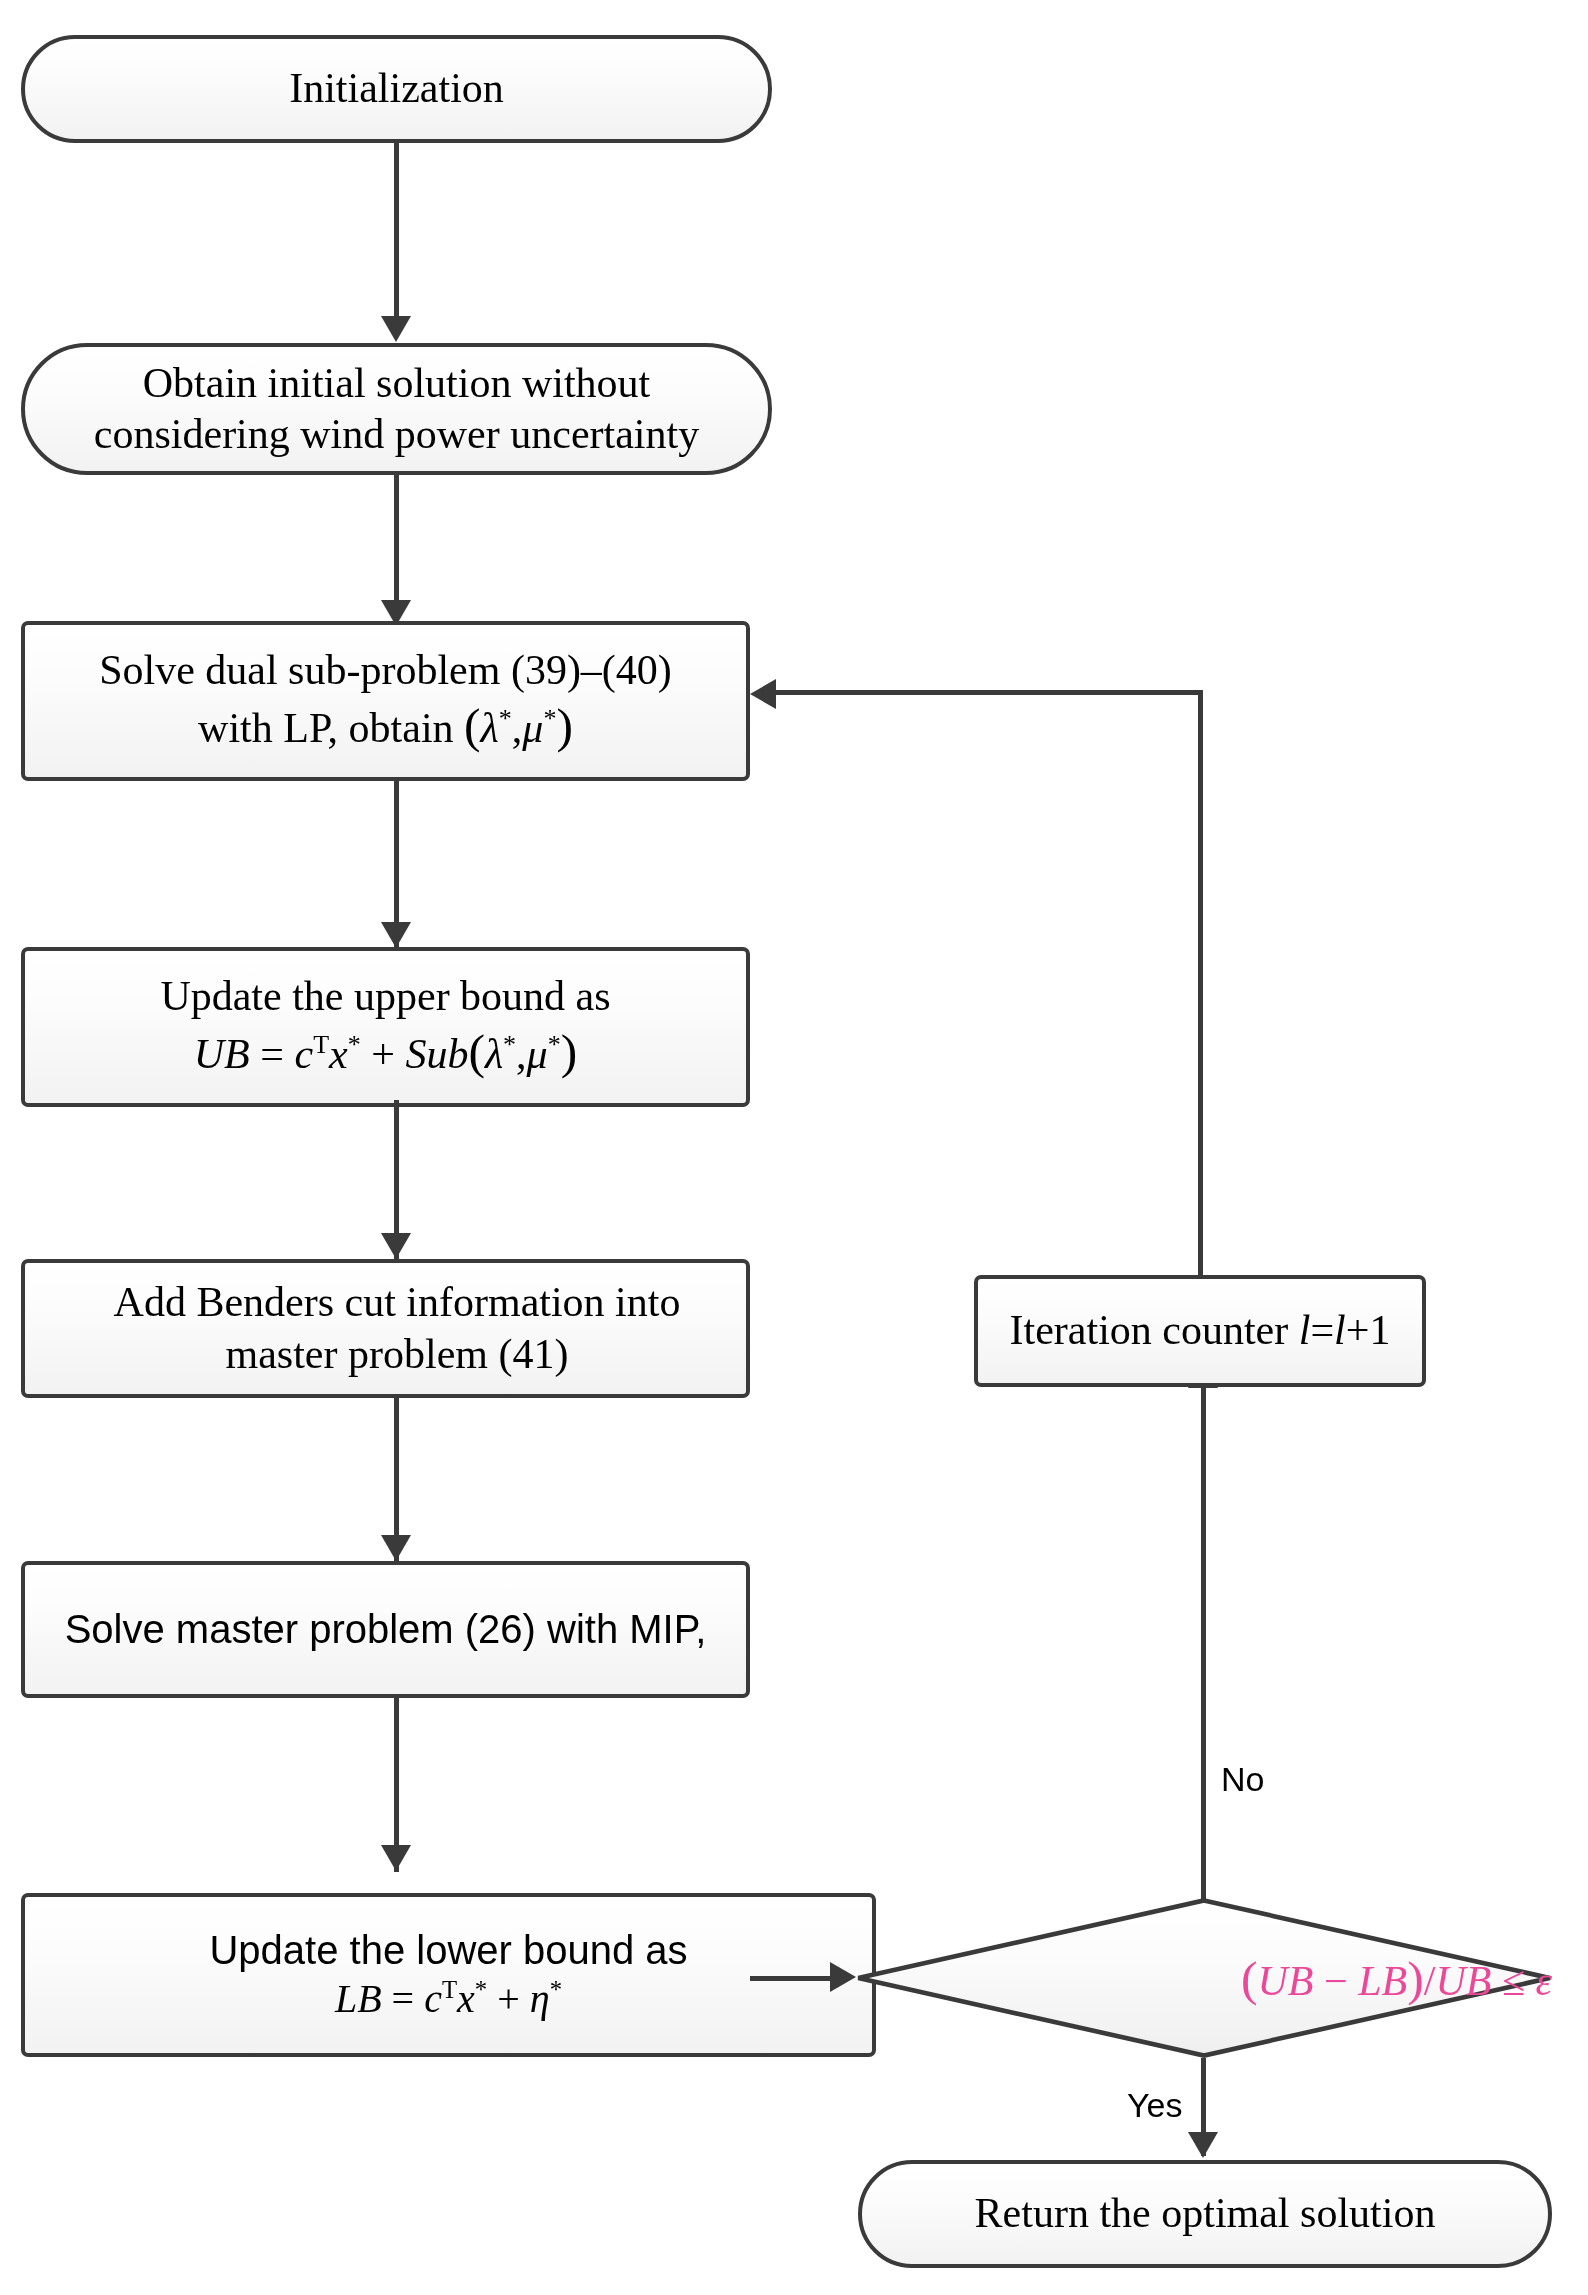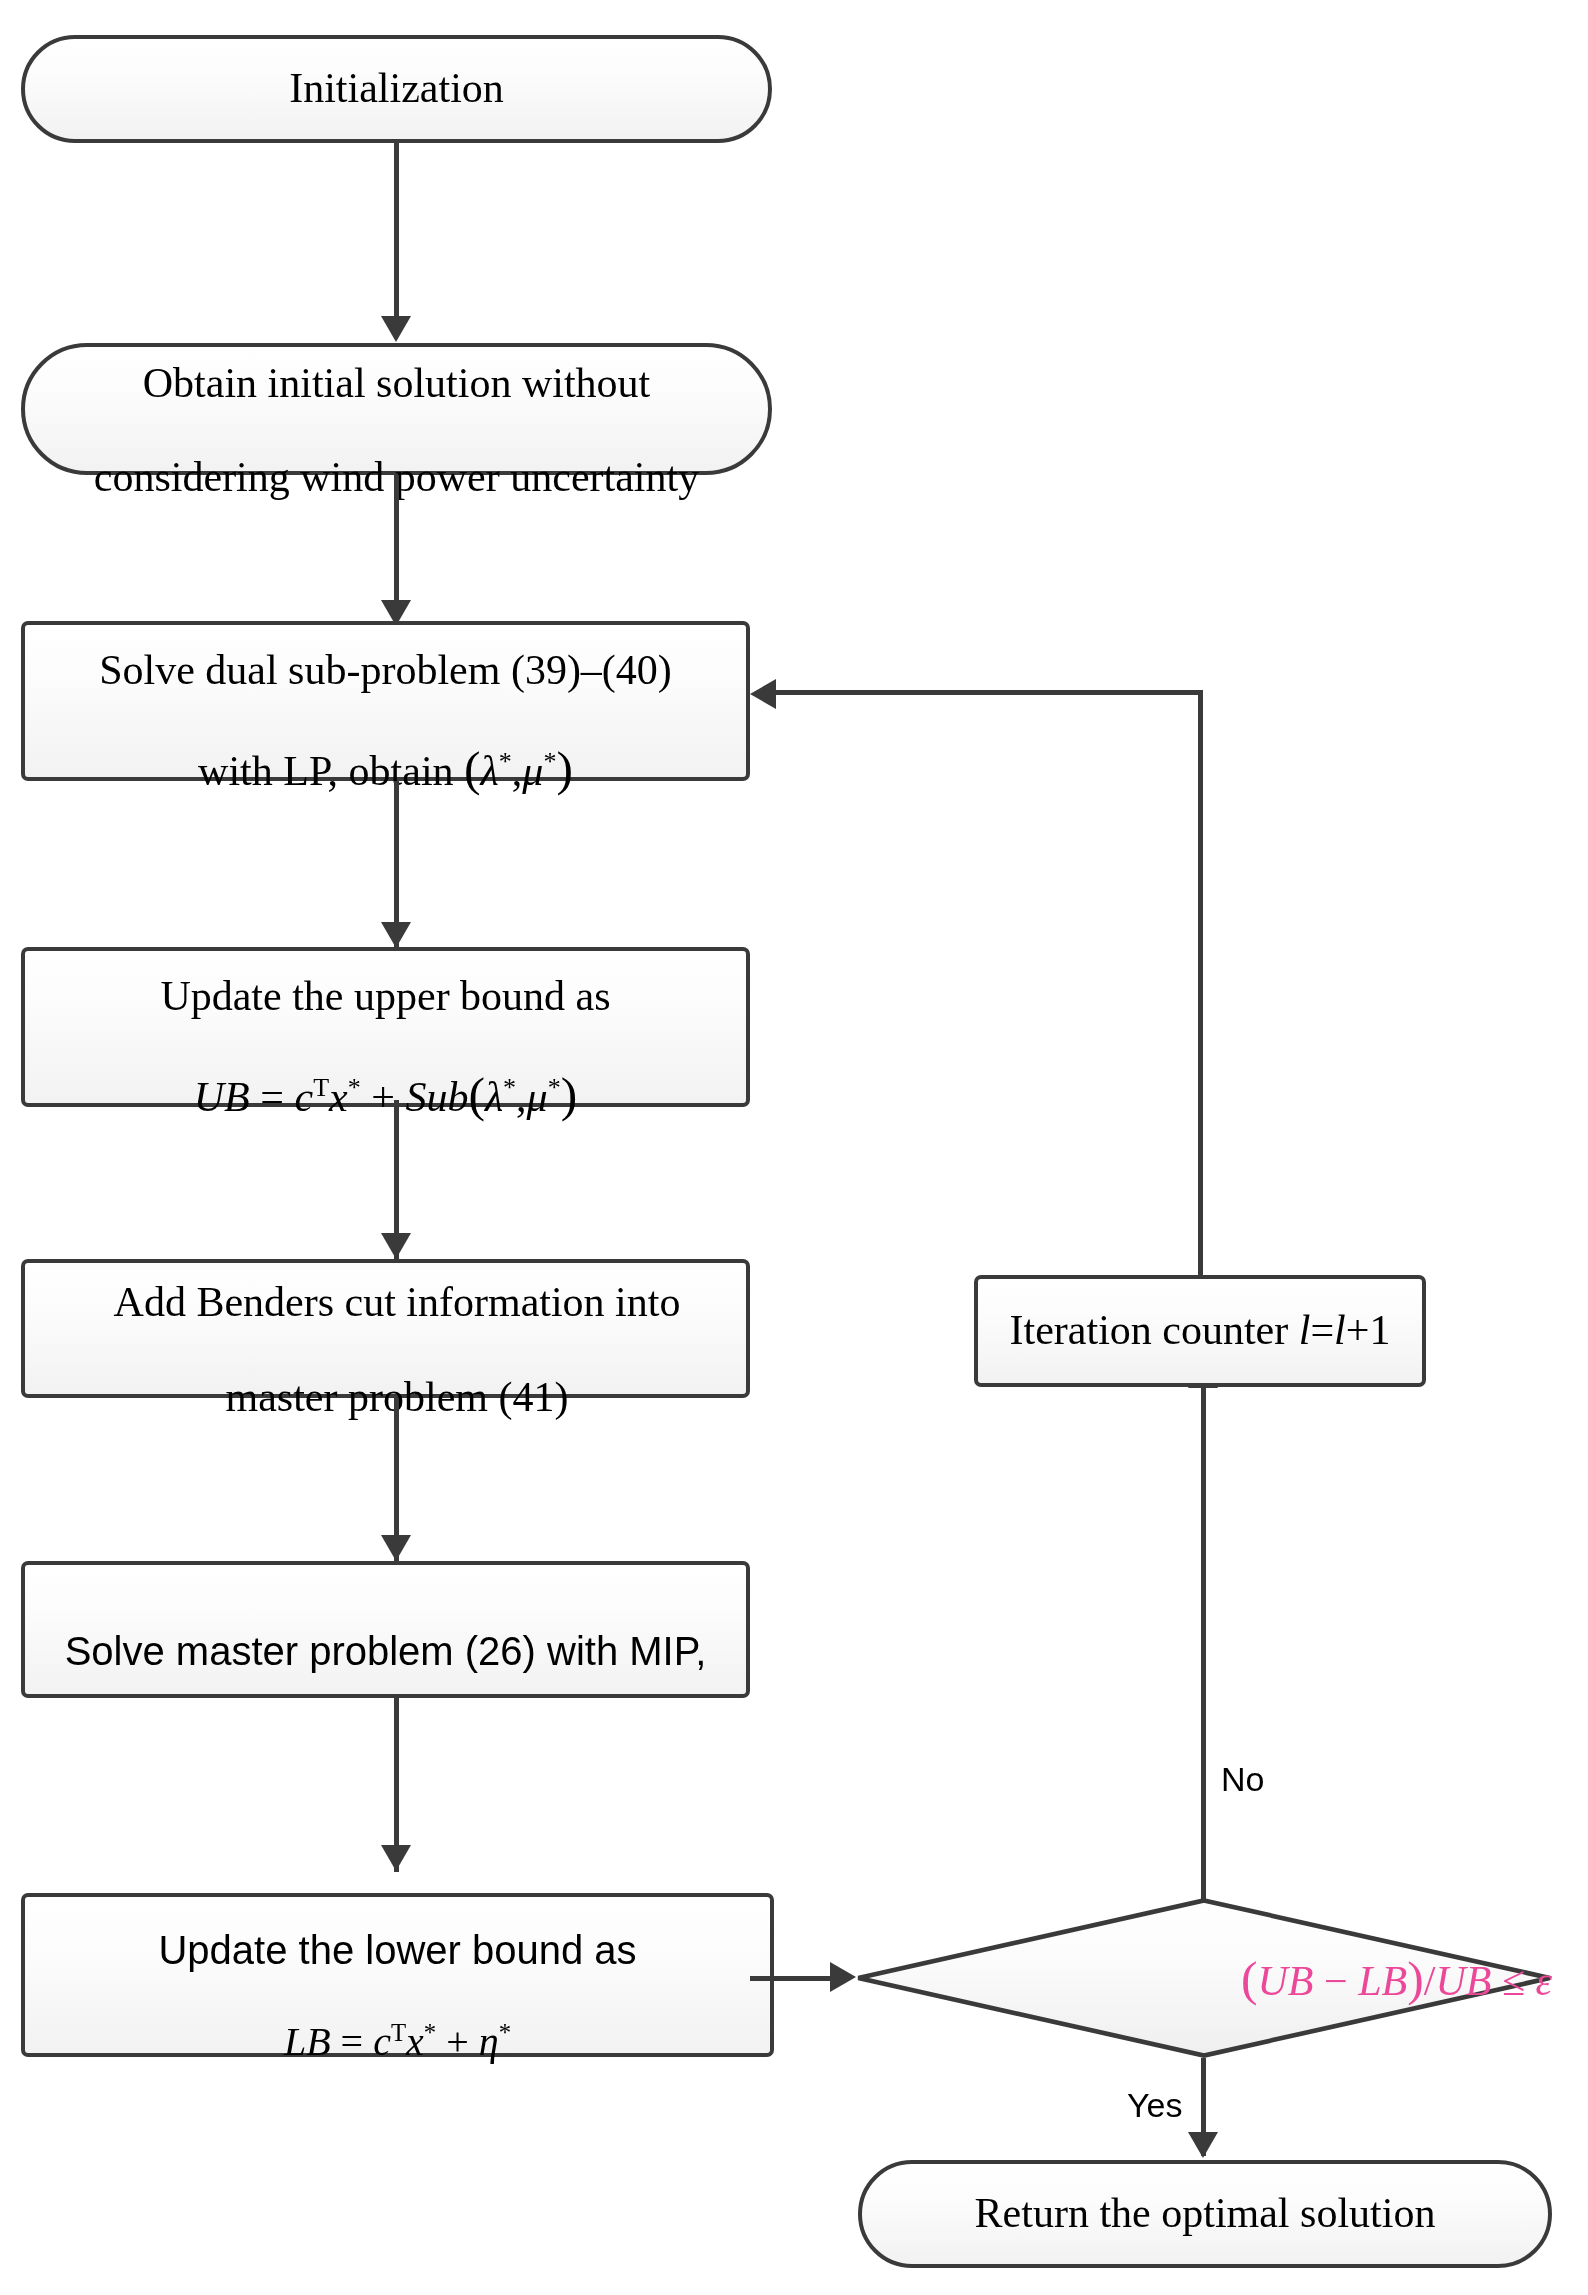--- a/index.html
+++ b/index.html
@@ -25,21 +25,21 @@
   .lbl{display:block;width:100%;padding:0 20px;}
   .l1{font-size:42px;}
   .l2{font-size:40px;}
   .sans{font-family:"Liberation Sans",sans-serif;}
 
   
   .mi{font-style:italic;font-family:"Liberation Serif",serif;}
   .mup{font-style:normal;}
   sup.st{font-size:0.62em;vertical-align:super;line-height:0;}
   .big-paren{font-size:1.18em;font-style:normal;}
-  .mathline{display:block;white-space:nowrap;margin-top:43px;}
+  .mathline{display:block;white-space:nowrap;}
 
   
   .diamond-wrap{position:absolute;}
   .diamond-wrap svg{position:absolute;left:0;top:0;overflow:visible;}
   .diamond-text{
     position:absolute;
     left:0;top:0;
     width:100%;height:100%;
     display:flex;align-items:center;justify-content:flex-end;
     font-size:39px;color:#ec4899;
@@ -112,21 +112,21 @@
 
   <div class="node rect l2 sans" style="left:21px;top:1561px;width:729px;height:137px;">
     <span class="lbl">
       <span class="mathline">Solve master problem (26) with MIP,</span>
     </span>
   </div>
 
   <div class="conn vline" style="left:394px;top:1698px;height:174px;"></div>
   <div class="arrow arrow-down" style="left:381px;top:1845px;"></div>
 
-  <div class="node rect l2 sans" style="left:21px;top:1893px;width:753px;height:164px;">
+  <div class="node rect l2 sans" style="left:21px;top:1893px;width:855px;height:164px;">
     <span class="lbl">
       <span class="mathline">Update the lower bound as</span>
       <span class="mathline" style="font-family:'Liberation Serif',serif;"><span class="mi">LB</span> <span class="mup">=</span> <span class="mi">c</span><sup class="st mup">T</sup><span class="mi">x</span><sup class="st">*</sup> <span class="mup">+</span> <span class="mi">η</span><sup class="st">*</sup></span>
     </span>
   </div>
 
   <div class="conn hline" style="left:750px;top:1976px;width:81px;"></div>
   <div class="arrow arrow-right" style="left:830px;top:1962px;"></div>
 
   <div class="diamond-wrap" style="left:856px;top:1898px;width:696px;height:160px;">

